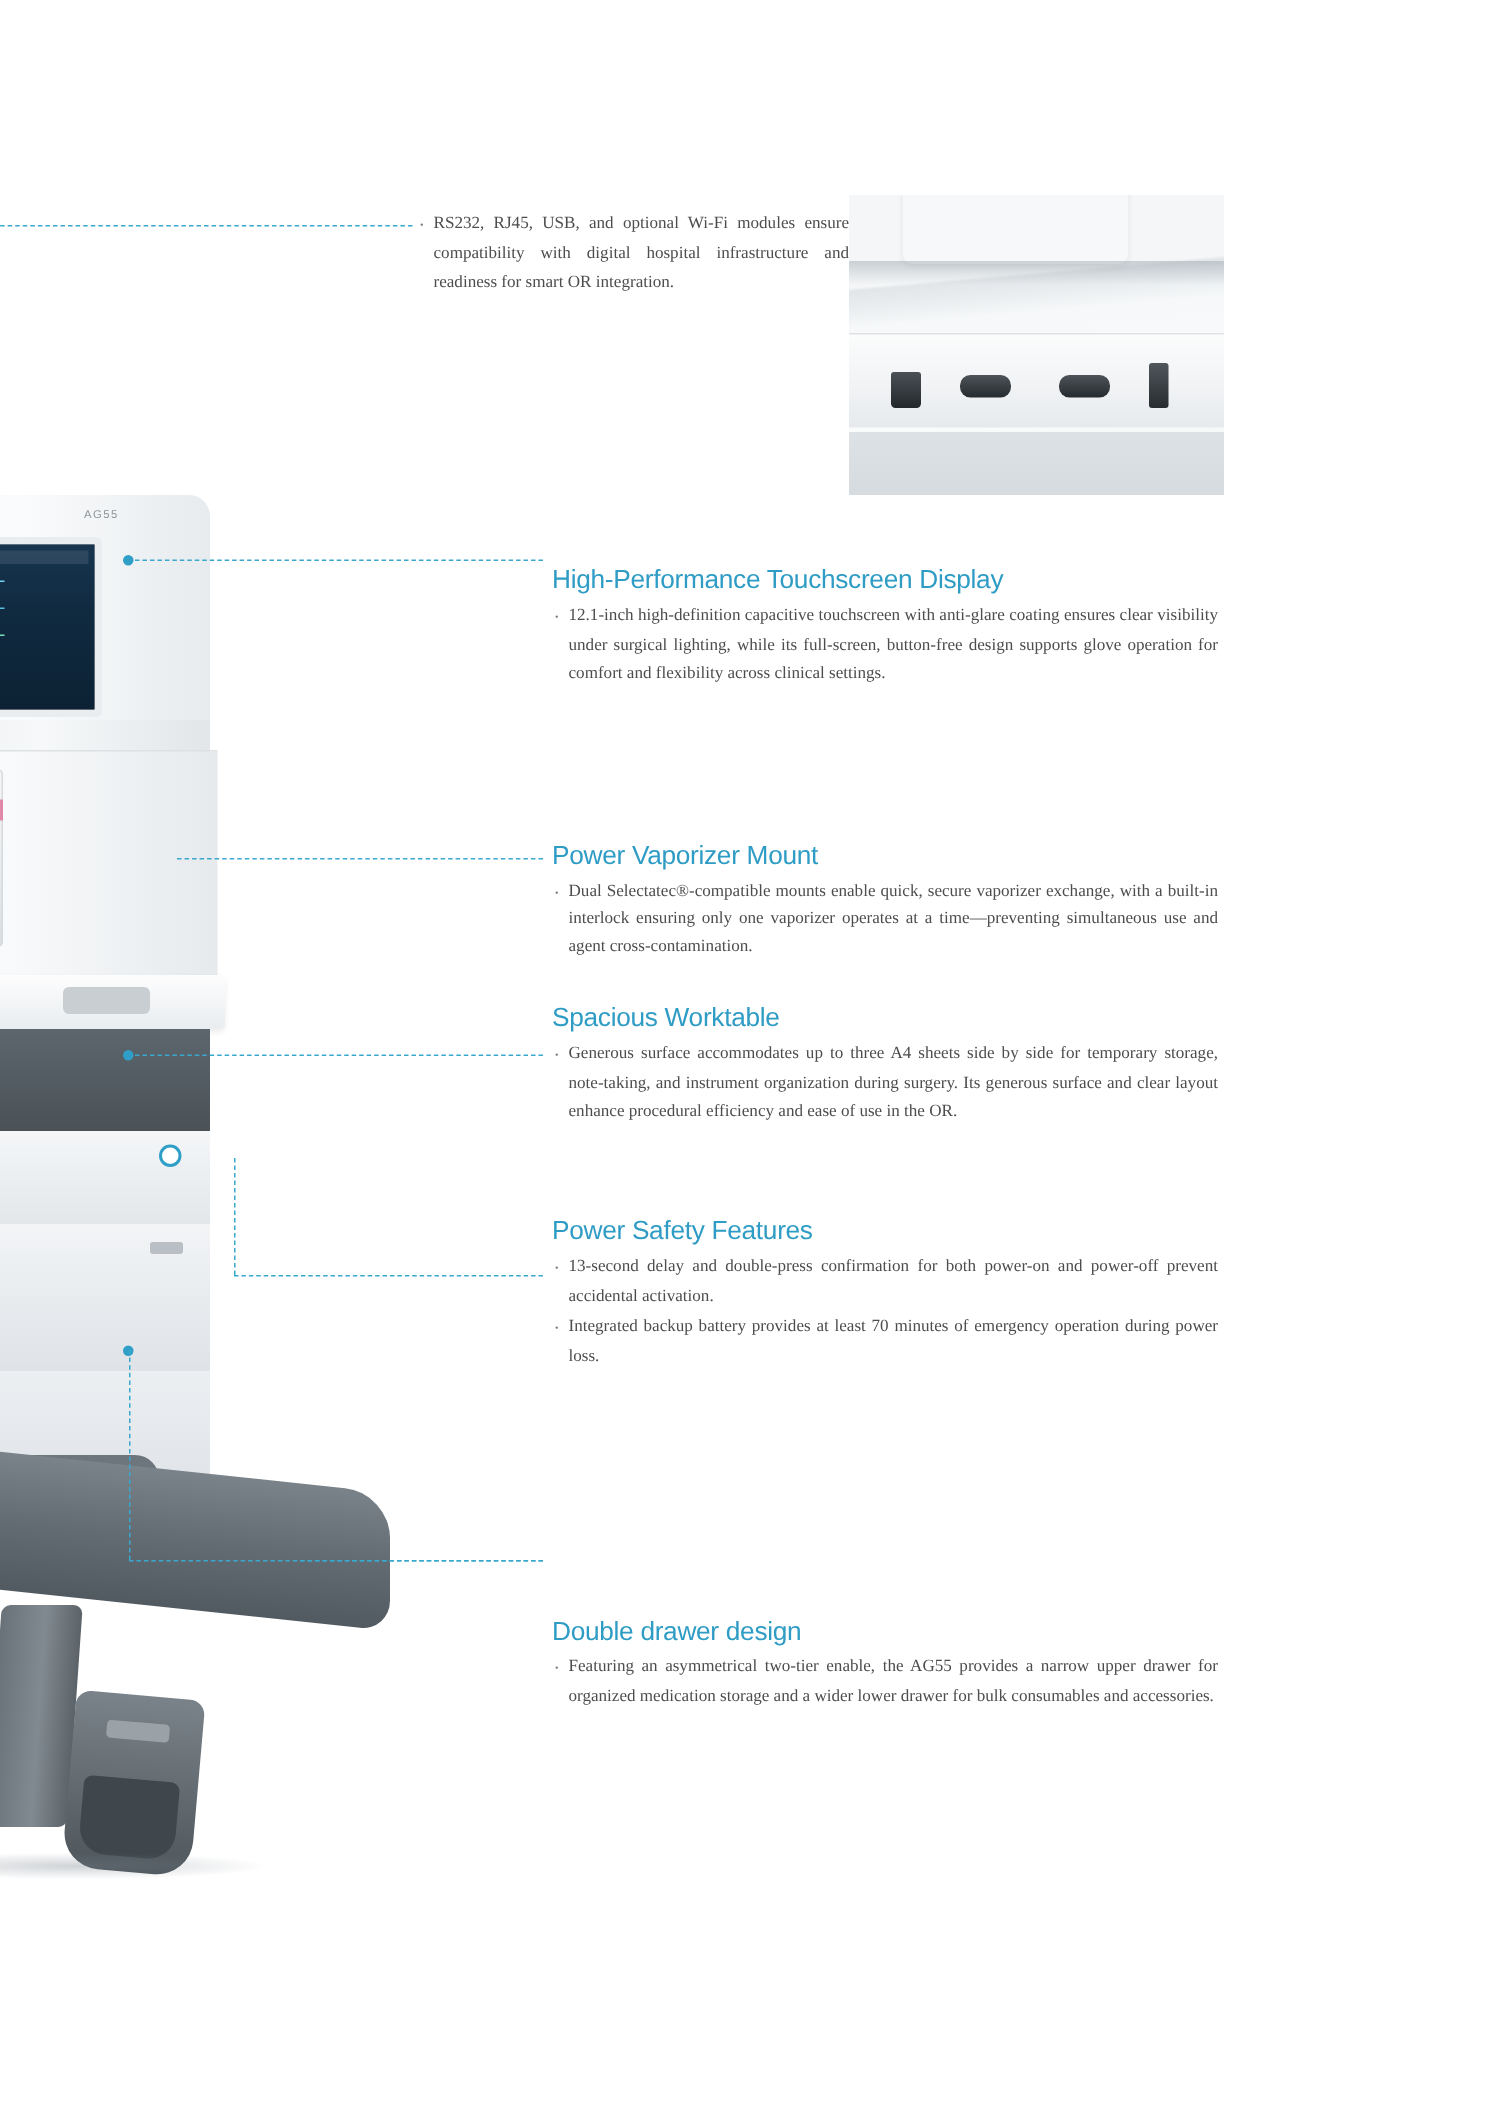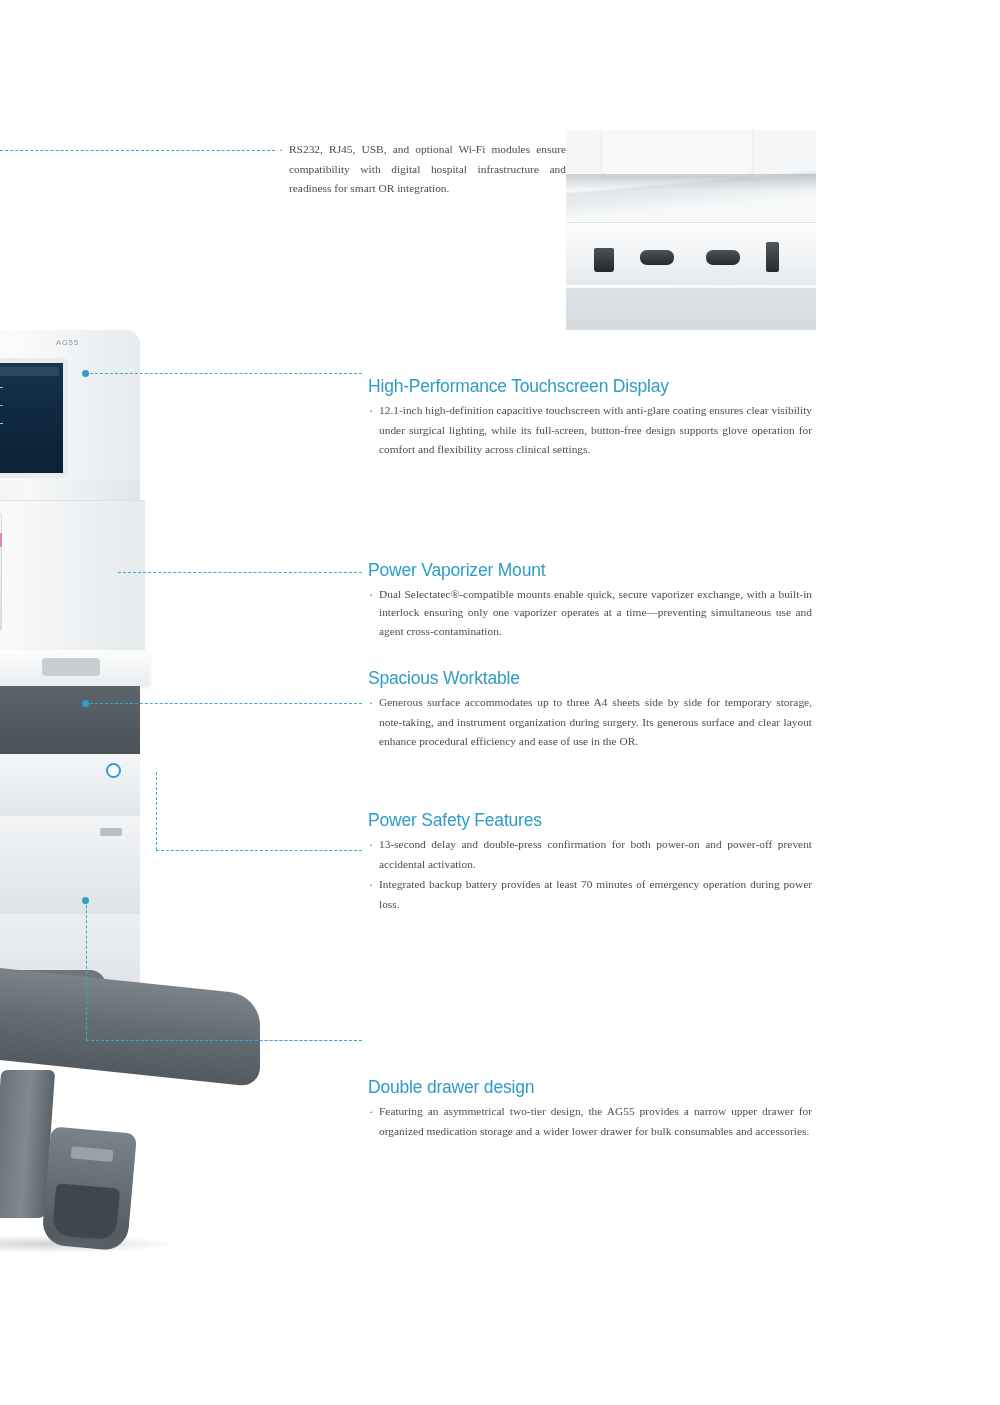--- a/index.html
+++ b/index.html
@@ -372,15 +372,15 @@
   <h2>Power Safety Features</h2>
   <ul>
     <li>13-second delay and double-press confirmation for both power-on and power-off prevent accidental activation.</li>
     <li>Integrated backup battery provides at least 70 minutes of emergency operation during power loss.</li>
   </ul>
 </div>
 
 <div class="feature" style="left:368px; top:1077px; width:444px;">
   <h2>Double drawer design</h2>
   <ul>
-    <li>Featuring an asymmetrical two-tier design, the AG55 provides a narrow upper drawer for organized medication storage and a wider lower drawer for bulk consumables and accessories.</li>
+    <li>Featuring an asymmetrical two-tier enable, the AG55 provides a narrow upper drawer for organized medication storage and a wider lower drawer for bulk consumables and accessories.</li>
   </ul>
 </div>
 
 </body></html>

